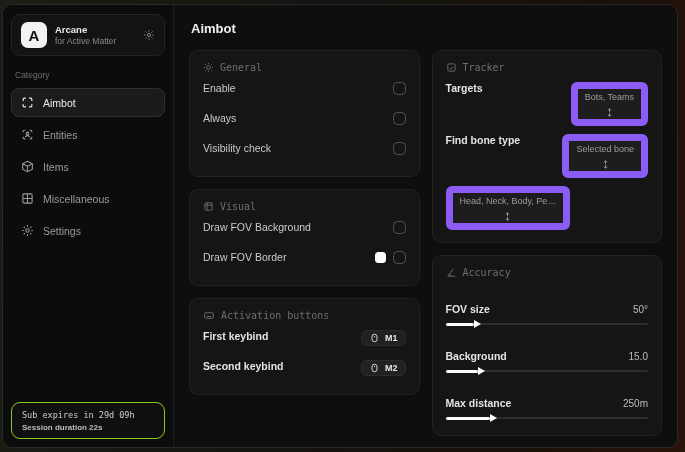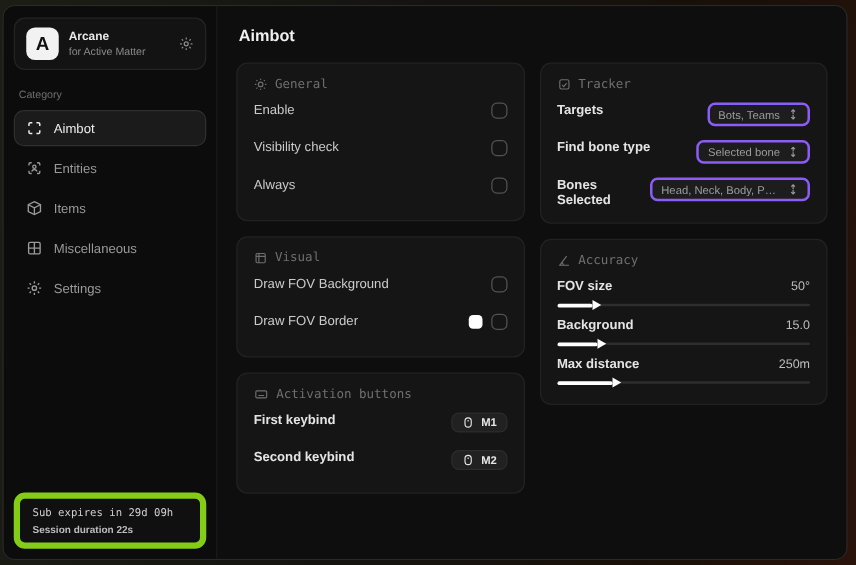--- a/index.html
+++ b/index.html
@@ -42,21 +42,21 @@
     font-size:10.5px; padding:7px 9px; border-radius:8px;
     border:1px solid transparent; margin-bottom:3px; cursor:default;
   }
   .nav-item.selected {
     background:#1b1b1b; border-color:#2f2f2f; color:#ececec; font-weight:500;
   }
   .nav-icon { display:flex; width:13px; height:13px; align-items:center; justify-content:center; }
   .nav-icon svg { display:block; }
 
   .sidebar-footer {
-    margin-top:auto; border:5px solid #84cc16; border-radius:9px;
+    margin-top:auto; border:1px solid #84cc16; border-radius:9px;
     padding:7px 10px 6px 10px; background:#101010;
   }
   .sub-line1 { font-family:"DejaVu Sans Mono", monospace; color:#cfcfcf; font-size:8.5px; }
   .sub-line2 { color:#bdbdbd; font-size:8px; font-weight:bold; margin-top:3px; }
 
   
   .main { flex:1; padding:13px 15px; background:#0e0e0e; overflow:hidden; }
   .page-title { color:#f0f0f0; font-size:13px; font-weight:bold; margin:3px 0 14px 2px; }
   .columns { display:flex; gap:12px; align-items:flex-start; }
   .col { flex:1; min-width:0; }
@@ -87,27 +87,27 @@
 
   .keybind-btn {
     display:flex; align-items:center; gap:5px; background:#212121;
     border:1px solid #2c2c2c; border-radius:6px; padding:2px 7px;
     color:#e6e6e6; font-size:9px; font-weight:bold;
   }
   .keybind-btn svg { display:block; }
 
   .dropdown {
     display:flex; align-items:center; gap:6px; background:#1d1d1d;
-    border:2px solid #8b5cf6; border-radius:6px; padding:2.5px 7px;
-    color:#9d9d9d; font-size:9px; max-width:128px; white-space:nowrap;
+    border:7px solid #8b5cf6; border-radius:6px; padding:2.5px 7px;
+    color:#9d9d9d; font-size:9px; max-width:128px; white-space:nowrap;flex-direction:column;
   }
   .dropdown .dd-text { overflow:hidden; text-overflow:ellipsis; }
   .dropdown svg { flex:0 0 auto; display:block; }
 
-  .slider-row { margin-top:9px; }
+  .slider-row { margin-top:25px; }
   .slider-head { display:flex; justify-content:space-between; align-items:center; }
   .slider-value { color:#bdbdbd; font-size:10px;padding-left:42px; }
   .slider-track {
     position:relative; height:2px; background:#2e2e2e; border-radius:2px; margin:8px 0 4px 0;
   }
   .slider-fill {
     position:absolute; left:0; top:-0.5px; height:3px; background:#ffffff; border-radius:2px;
   }
   .slider-thumb {
     position:absolute; right:-7px; top:50%; transform:translateY(-50%);
@@ -210,25 +210,25 @@
                   <path d="M12 2v2.5M12 19.5V22M2 12h2.5M19.5 12H22M4.6 4.6l1.8 1.8M17.6 17.6l1.8 1.8M19.4 4.6l-1.8 1.8M6.4 17.6l-1.8 1.8"></path>
                 </svg>
               </span>
               <span>General</span>
             </div>
             <div class="row">
               <span class="row-label">Enable</span>
               <span class="checkbox"></span>
             </div>
             <div class="row">
+              <span class="row-label">Always</span>
+              <span class="checkbox"></span>
+            </div>
+            <div class="row">
               <span class="row-label">Visibility check</span>
-              <span class="checkbox"></span>
-            </div>
-            <div class="row">
-              <span class="row-label">Always</span>
               <span class="checkbox"></span>
             </div>
           </div>
 
           <div class="card">
             <div class="card-header">
               <span>
                 <svg width="11" height="11" viewBox="0 0 24 24" fill="none" stroke="currentColor" stroke-width="2">
                   <rect x="4" y="4" width="16" height="16" rx="2"></rect>
                   <path d="M9 4v16M4 9h16"></path>
@@ -317,21 +317,20 @@
                 <span class="dd-text">Selected bone</span>
                 <span>
                   <svg width="9" height="9" viewBox="0 0 24 24" fill="none" stroke="currentColor" stroke-width="2.4">
                     <path d="M8 6l4-4 4 4M12 2v9M16 18l-4 4-4-4M12 22v-9"></path>
                   </svg>
                 </span>
               </span>
             </div>
 
             <div class="row">
-              <span class="row-label strong">Bones Selected</span>
               <span class="dropdown">
                 <span class="dd-text">Head, Neck, Body, Pe…</span>
                 <span>
                   <svg width="9" height="9" viewBox="0 0 24 24" fill="none" stroke="currentColor" stroke-width="2.4">
                     <path d="M8 6l4-4 4 4M12 2v9M16 18l-4 4-4-4M12 22v-9"></path>
                   </svg>
                 </span>
               </span>
             </div>
           </div>

